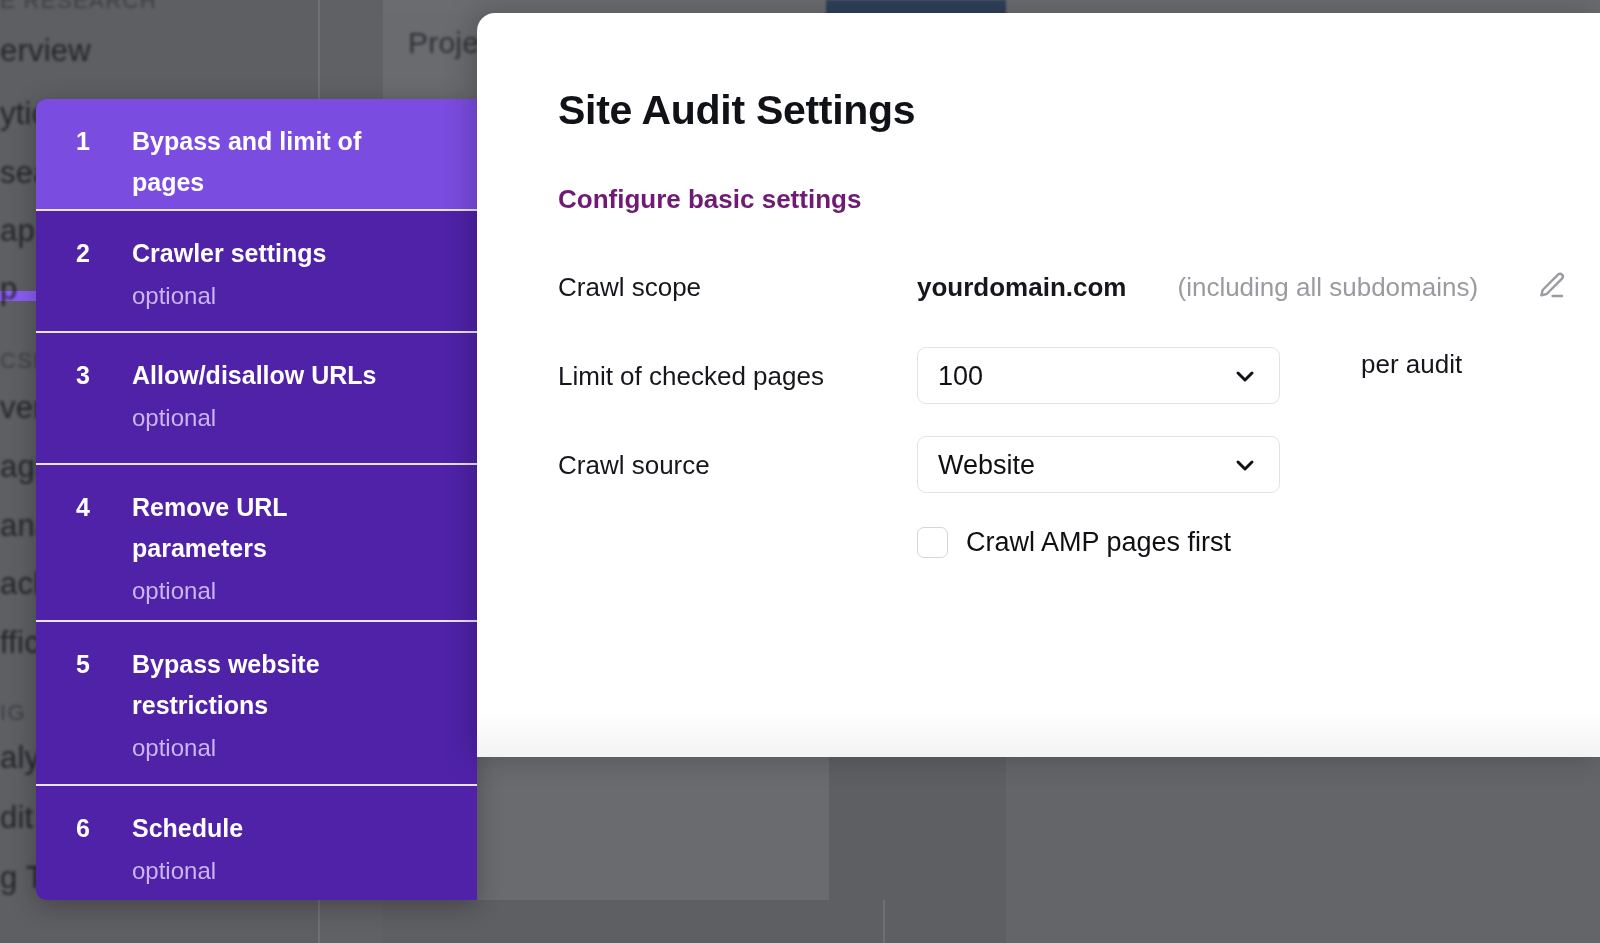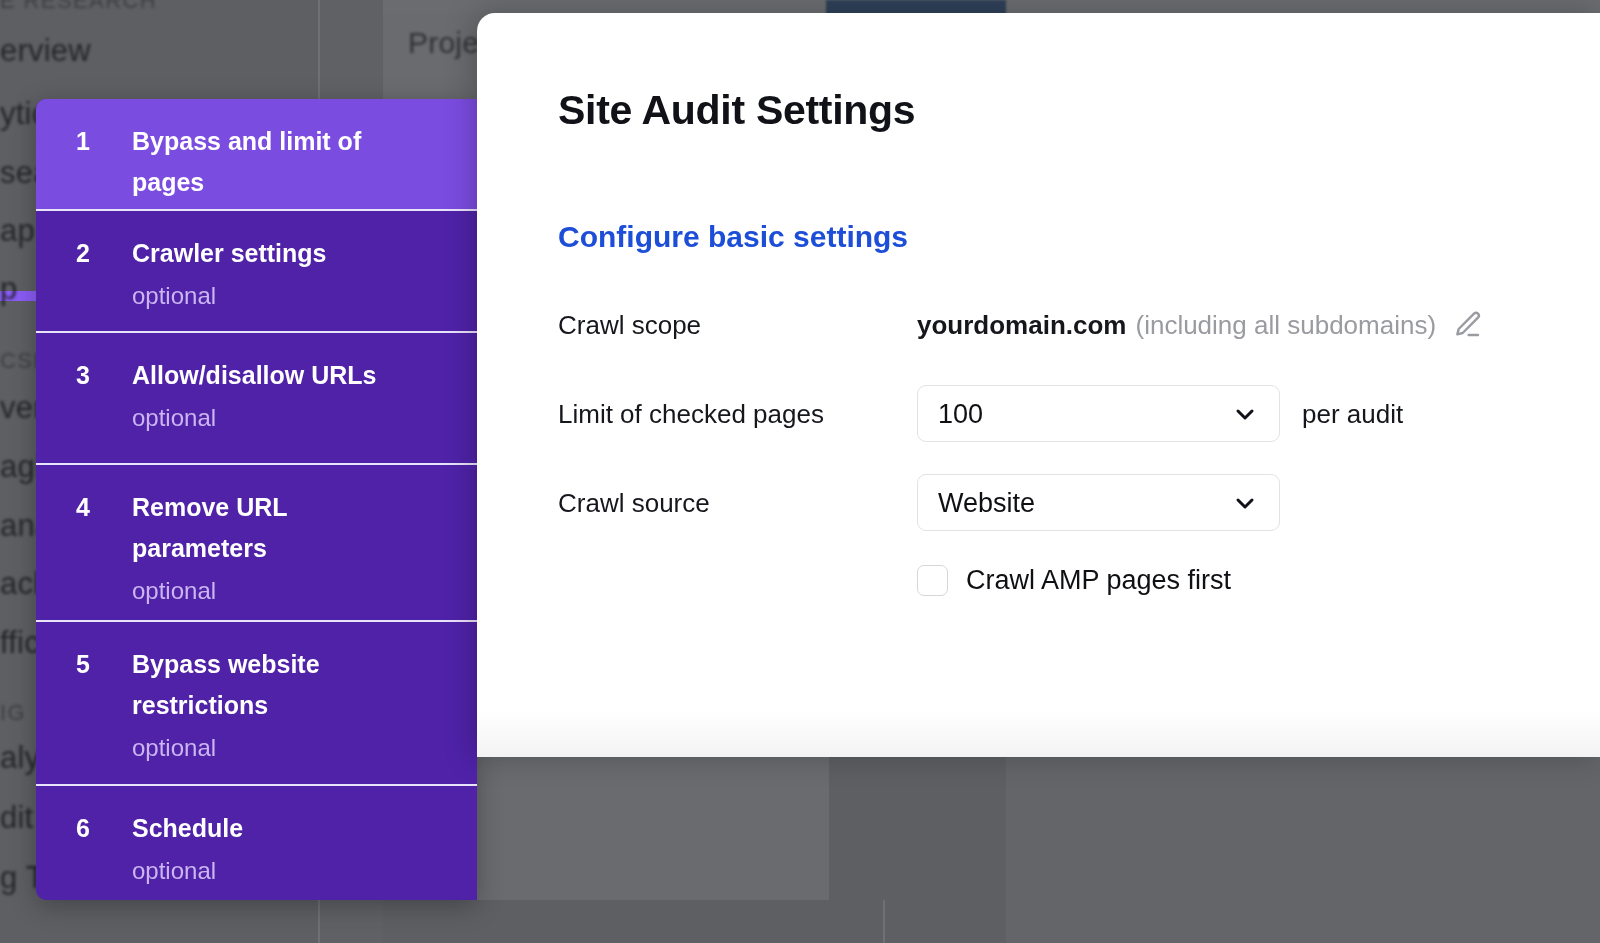--- a/index.html
+++ b/index.html
@@ -161,44 +161,44 @@
   }
   .modal-title {
     font-size: 41px;
     font-weight: bold;
     color: #111217;
     letter-spacing: -0.3px;
     margin: 0;
     line-height: 50px;
   }
   .modal-subtitle {
-    font-size: 30px;
+    font-size: 26px;
     font-weight: bold;
-    color: #1d4ed8;
-    margin: 82px 0 0 0;
+    color: #701a75;
+    margin: 44px 0 0 0;
     line-height: 40px;
   }
 
   .form {
     margin-top: 40px;
   }
   .form-row {
     display: flex;
     align-items: center;
     min-height: 56px;
     margin-bottom: 32px;
   }
   .form-label {
     width: 359px;
     flex: 0 0 359px;
     font-size: 26px;
     color: #16171c;
     line-height: 34px;
   }
-  .form-control { display: flex; align-items: center; }
+  .form-control { display: flex; align-items: flex-start; gap: 42px; }
 
   .scope-value {
     font-size: 26px;
     color: #16171c;
     font-weight: bold;
     line-height: 34px;
   }
   .scope-note {
     font-size: 26px;
     color: #9a9ba0;
@@ -233,21 +233,21 @@
   }
   .chev {
     position: absolute;
     right: 22px;
     top: 50%;
     transform: translateY(-50%);
     width: 24px;
     height: 24px;
   }
   .suffix {
-    margin-left: 22px;
+    margin-left: 39px;
     font-size: 26px;
     color: #16171c;
     line-height: 34px;
   }
 
   .check-row {
     display: flex;
     align-items: center;
     margin-left: 359px;
     margin-top: 14px;

